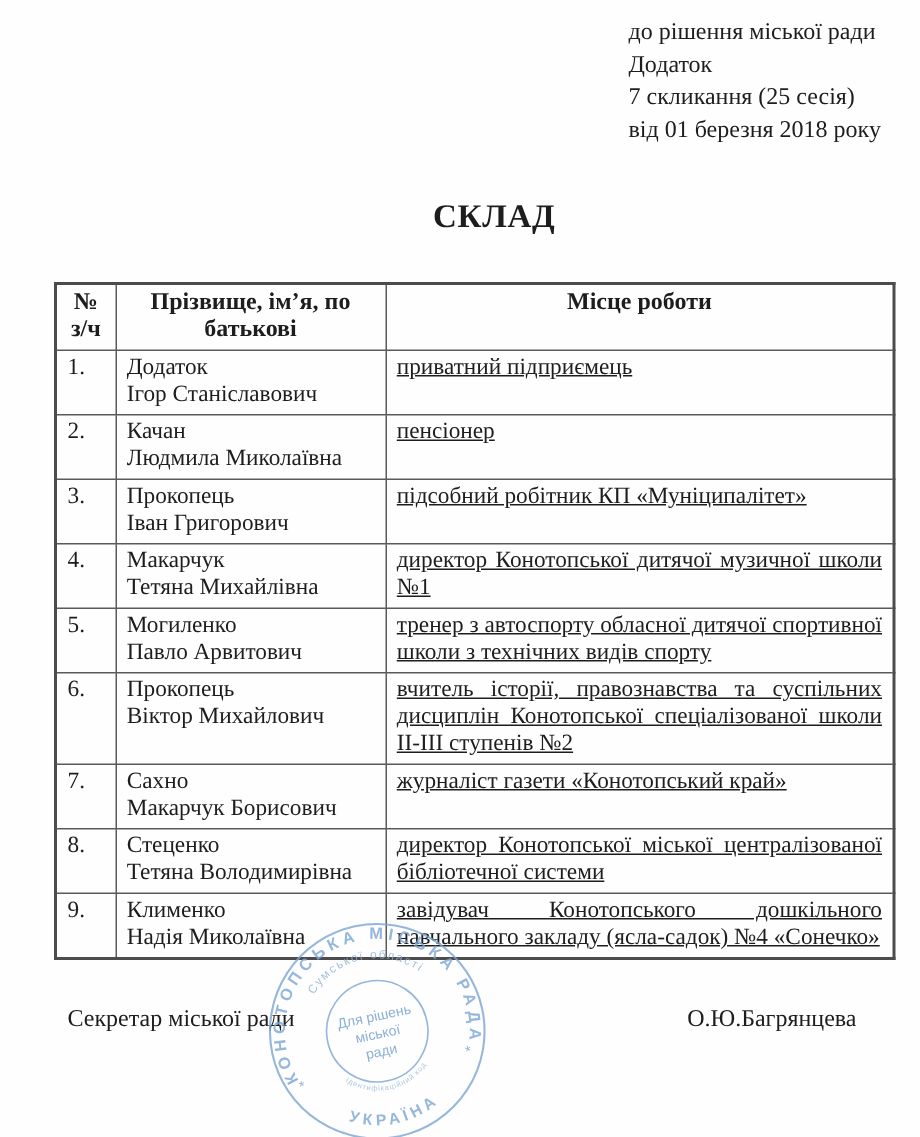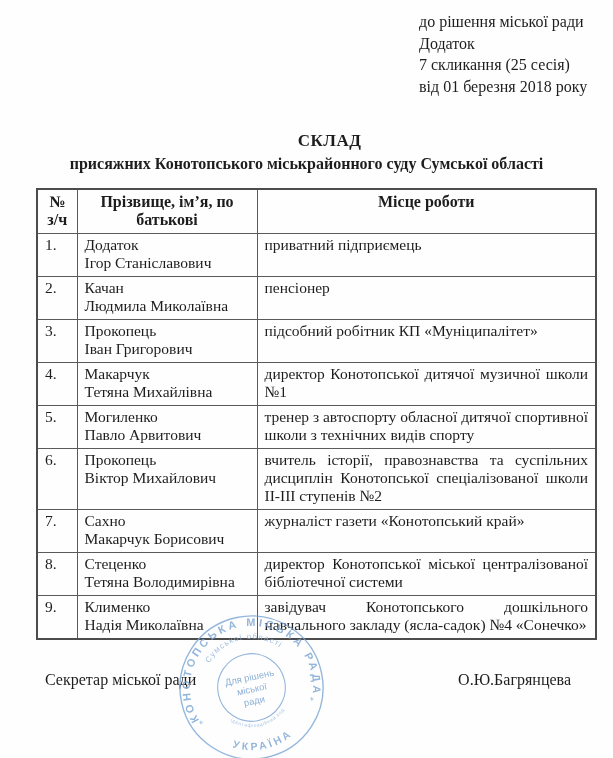--- a/index.html
+++ b/index.html
@@ -12,21 +12,21 @@
     color: #1d1d1d;
   }
   .annex {
     position: absolute; left: 419px; top: 11px;
     font-size: 16px; line-height: 21.5px; white-space: nowrap;
   }
   .title-wrap {
     position: absolute; left: 0; top: 131px; width: 613px;
     text-align: center; font-weight: bold;
   }
-  .title-main { font-size: 17px; letter-spacing: 0.5px; padding-left: 46px; }
+  .title-main { font-size: 22px; letter-spacing: 0.5px; padding-left: 46px; }
   .title-sub  { font-size: 16px; margin-top: 4px; }
 
   table.jurors {
     position: absolute; left: 36px; top: 188px;
     width: 559px;
     border-collapse: collapse;
     border: 2px solid #4c4c4c;
     table-layout: fixed;
   }
   table.jurors th, table.jurors td {
@@ -37,21 +37,21 @@
     line-height: 18px;
   }
   table.jurors th {
     font-weight: bold; text-align: center; font-size: 16px;
     padding-top: 3px; padding-bottom: 4px;
   }
   col.c-num  { width: 40px; }
   col.c-name { width: 180px; }
   col.c-work { width: 339px; }
   td.cell-num  { padding-left: 9px; }
-  td.cell-work { text-align: justify; text-align-last: left; }
+  td.cell-work { text-align: justify; text-align-last: left; text-decoration: underline; }
 
   .footer {
     position: absolute; left: 45px; top: 671px; width: 526px;
     display: flex; justify-content: space-between;
     font-size: 16px;
   }
   .stamp {
     position: absolute; left: 177px; top: 613px;
     width: 149px; height: 149px;
   }
@@ -62,21 +62,20 @@
 
 <div class="annex">
   <div>до рішення міської ради</div>
   <div>Додаток</div>
   <div>7 скликання (25 сесія)</div>
   <div>від 01 березня 2018 року</div>
 </div>
 
 <div class="title-wrap">
   <div class="title-main">СКЛАД</div>
-  <div class="title-sub">присяжних Конотопського міськрайонного суду Сумської області</div>
 </div>
 
 <table class="jurors">
   <colgroup>
       <col class="c-num">
       <col class="c-name">
       <col class="c-work">
     </colgroup>
   <thead>
     <tr>

